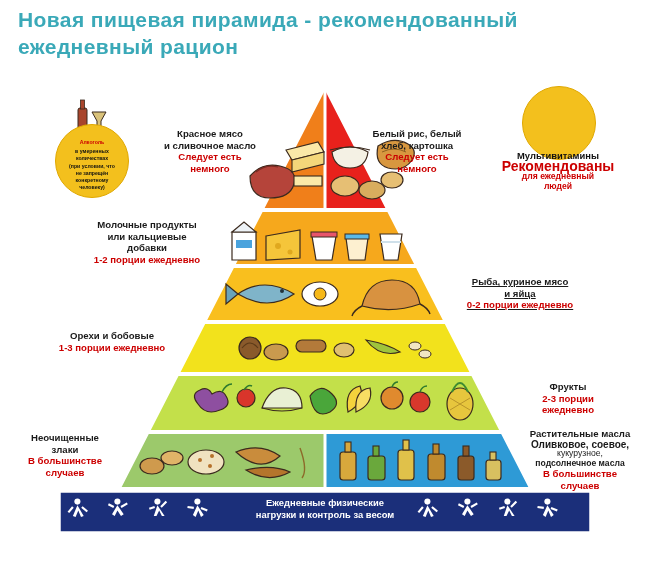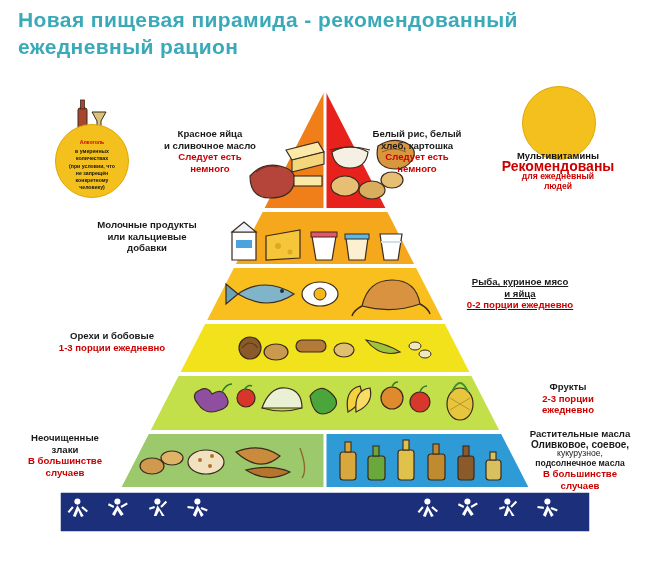--- a/index.html
+++ b/index.html
@@ -316,37 +316,38 @@
   <div class="circle" style="left:522px;top:86px;width:72px;height:72px;"></div>
 
   <div style="position:absolute;left:496px;top:150px;width:124px;">
     <div class="mv-label" style="position:relative;">Мультивитамины</div>
     <div class="mv-label" style="position:relative;color:#cc0000;font-size:14px;line-height:10px;">Рекомендованы</div>
     <div class="mv-label" style="position:relative;color:#cc0000;font-size:8.6px;line-height:10px;">для ежедневный</div>
     <div class="mv-label" style="position:relative;color:#cc0000;font-size:8.6px;line-height:10px;">людей</div>
   </div>
 
   <div class="lbl c" style="left:150px;top:128px;width:120px;">
-    <span>Красное яйца</span><br>
+    <span>Красное мясо</span><br>
     <span>и сливочное масло</span>
     <span class="red">Следует есть</span>
     <span class="red">немного</span>
   </div>
 
   <div class="lbl c" style="left:352px;top:128px;width:130px;">
     <span>Белый рис, белый</span><br>
     <span>хлеб, картошка</span>
     <span class="red">Следует есть</span>
     <span class="red">немного</span>
   </div>
 
   <div class="lbl c" style="left:72px;top:219px;width:150px;">
     <span>Молочные продукты</span><br>
     <span>или кальциевые</span><br>
     <span>добавки</span>
+    <span class="red">1-2 порции ежедневно</span>
   </div>
 
   <div class="lbl c" style="left:440px;top:276px;width:160px;text-decoration:underline;">
     <span>Рыба, куриное мясо</span><br>
     <span>и яйца</span>
     <span class="red">0-2 порции ежедневно</span>
   </div>
 
   <div class="lbl c" style="left:32px;top:330px;width:160px;">
     <span>Орехи и бобовые</span>
@@ -368,14 +369,18 @@
 
   <div class="lbl c" style="left:516px;top:428px;width:128px;">
     <span>Растительные масла</span>
     <span style="display:block;font-weight:bold;font-size:10px;line-height:9.6px;">Оливковое, соевое,</span>
     <span style="display:block;font-weight:normal;font-size:8.6px;line-height:9.6px;">кукурузное,</span>
     <span style="display:block;font-weight:bold;font-size:8.6px;line-height:9.6px;">подсолнечное масла</span>
     <span class="red">В большинстве</span>
     <span class="red">случаев</span>
   </div>
 
+  <div class="basebar-text">
+    <span>Ежедневные физические</span><br>
+    <span>нагрузки и контроль за весом</span>
+  </div>
 
 </div>
 
 </body></html>

